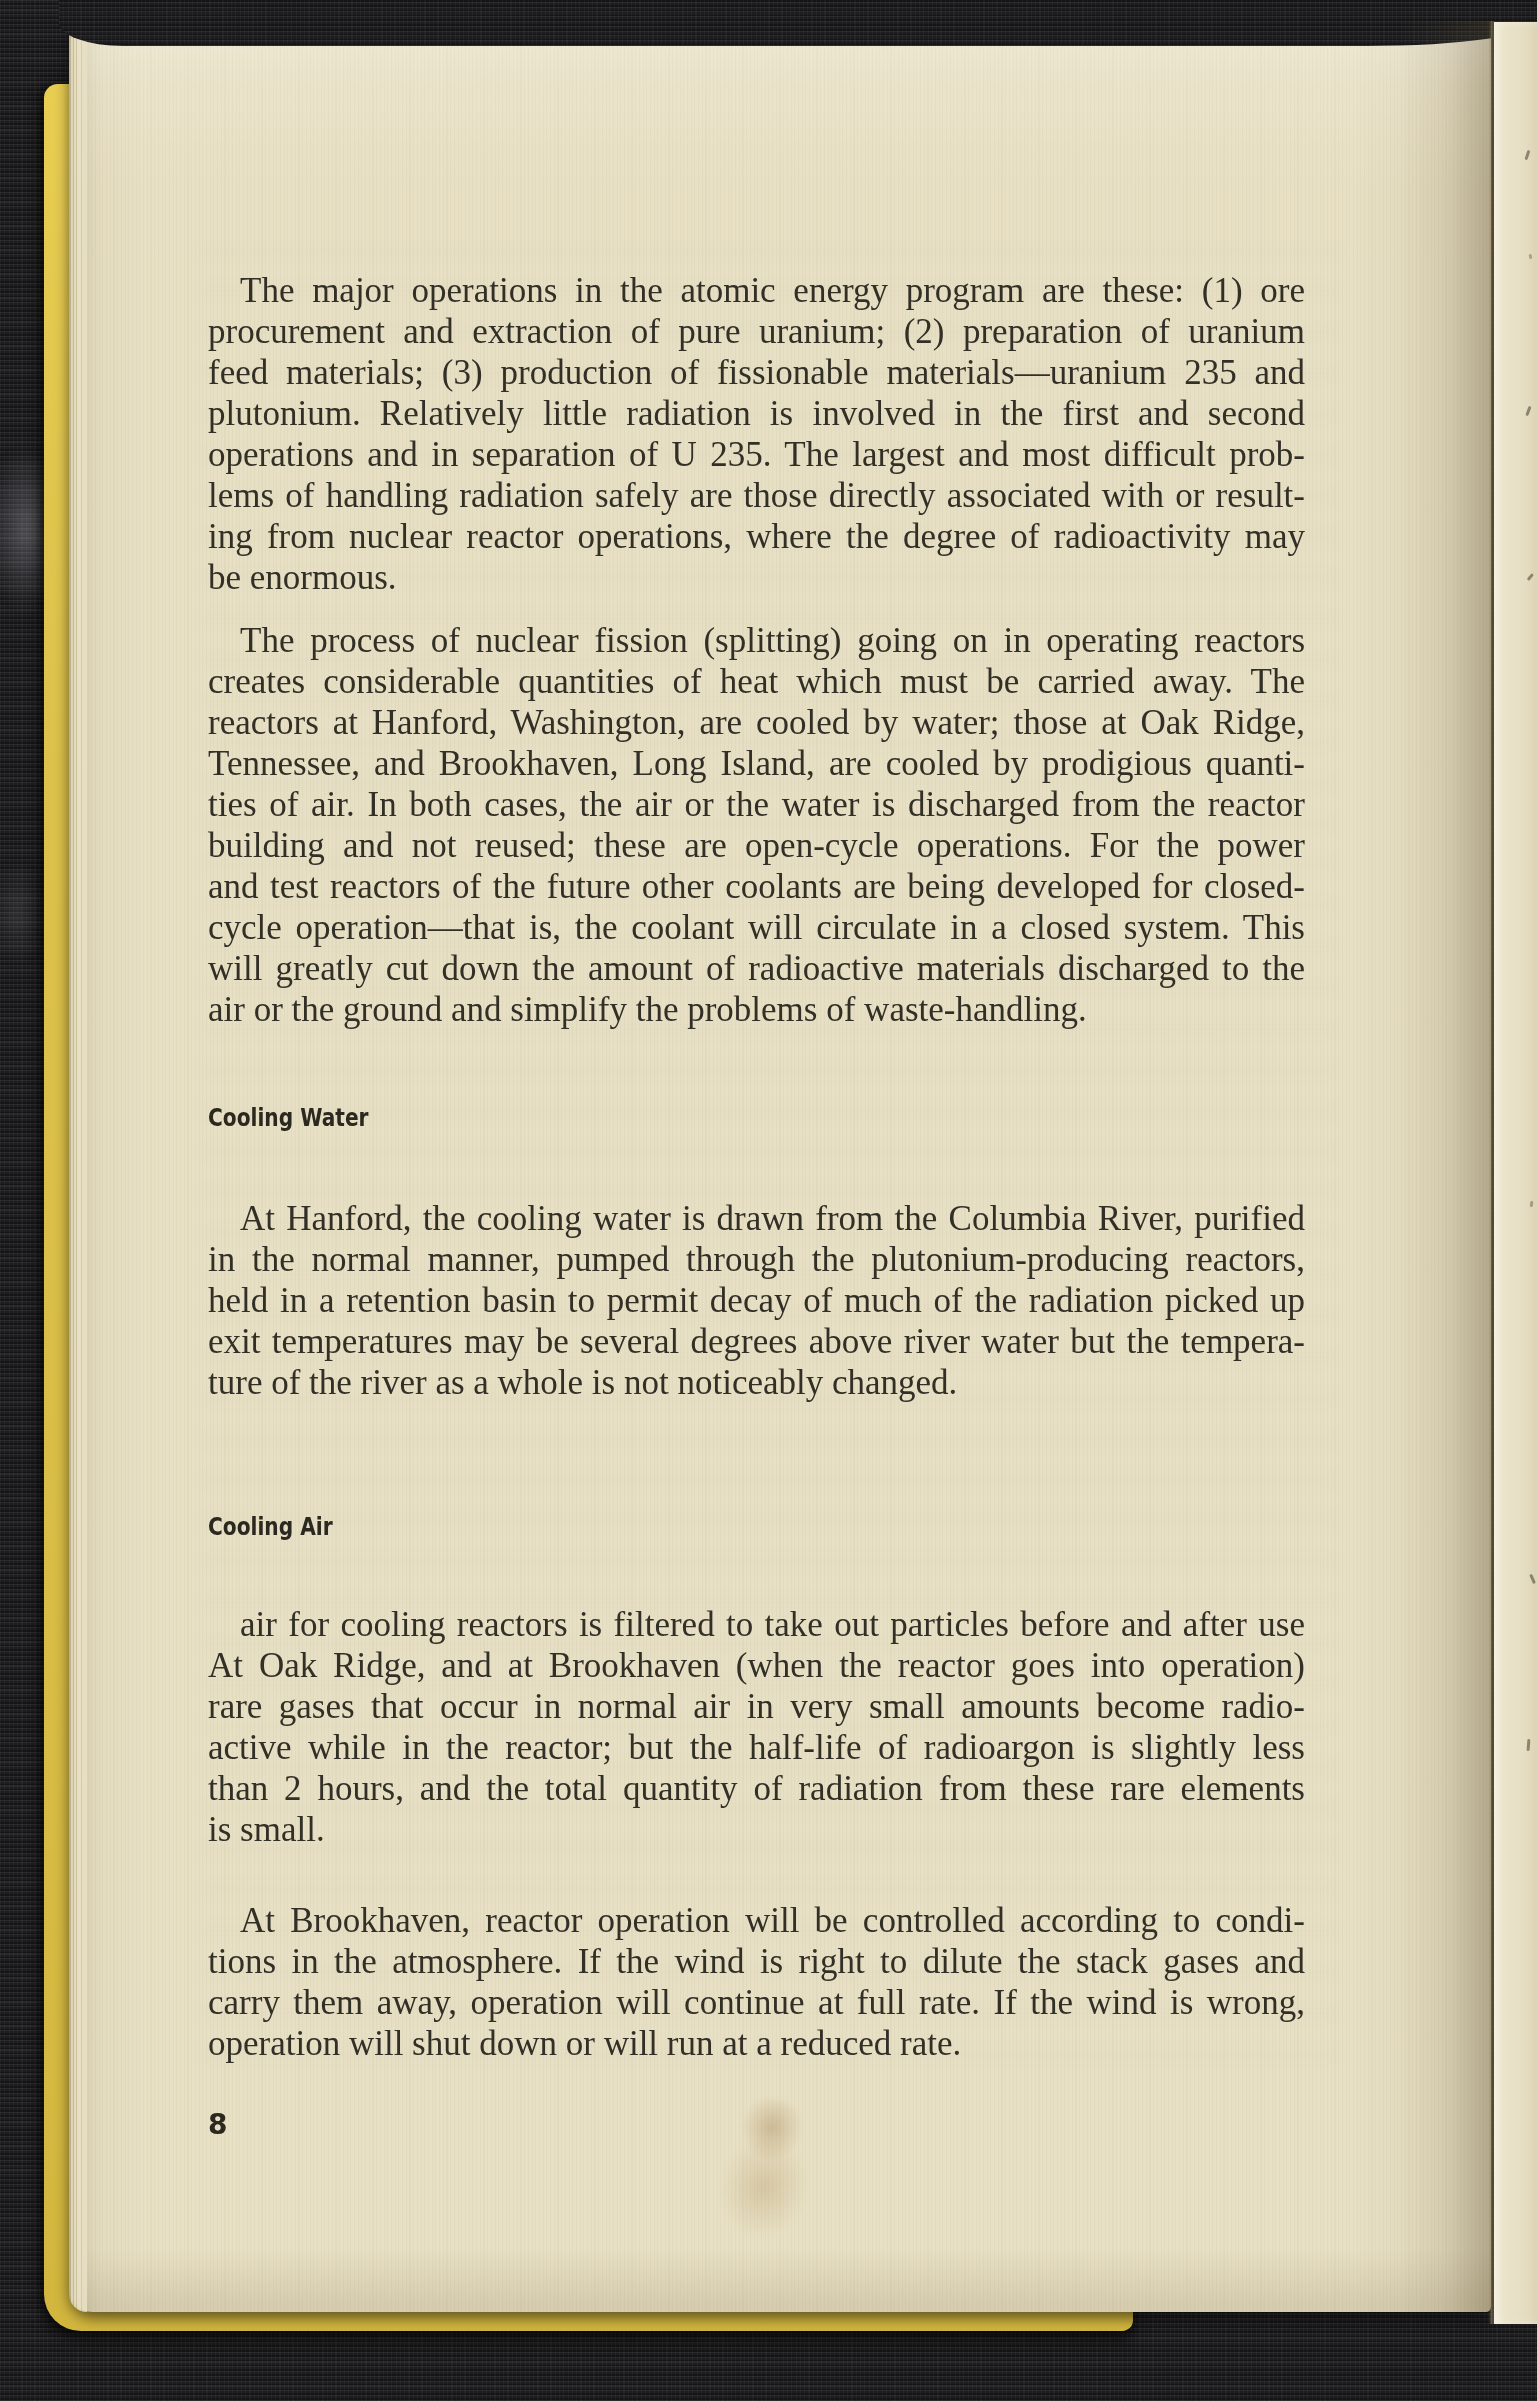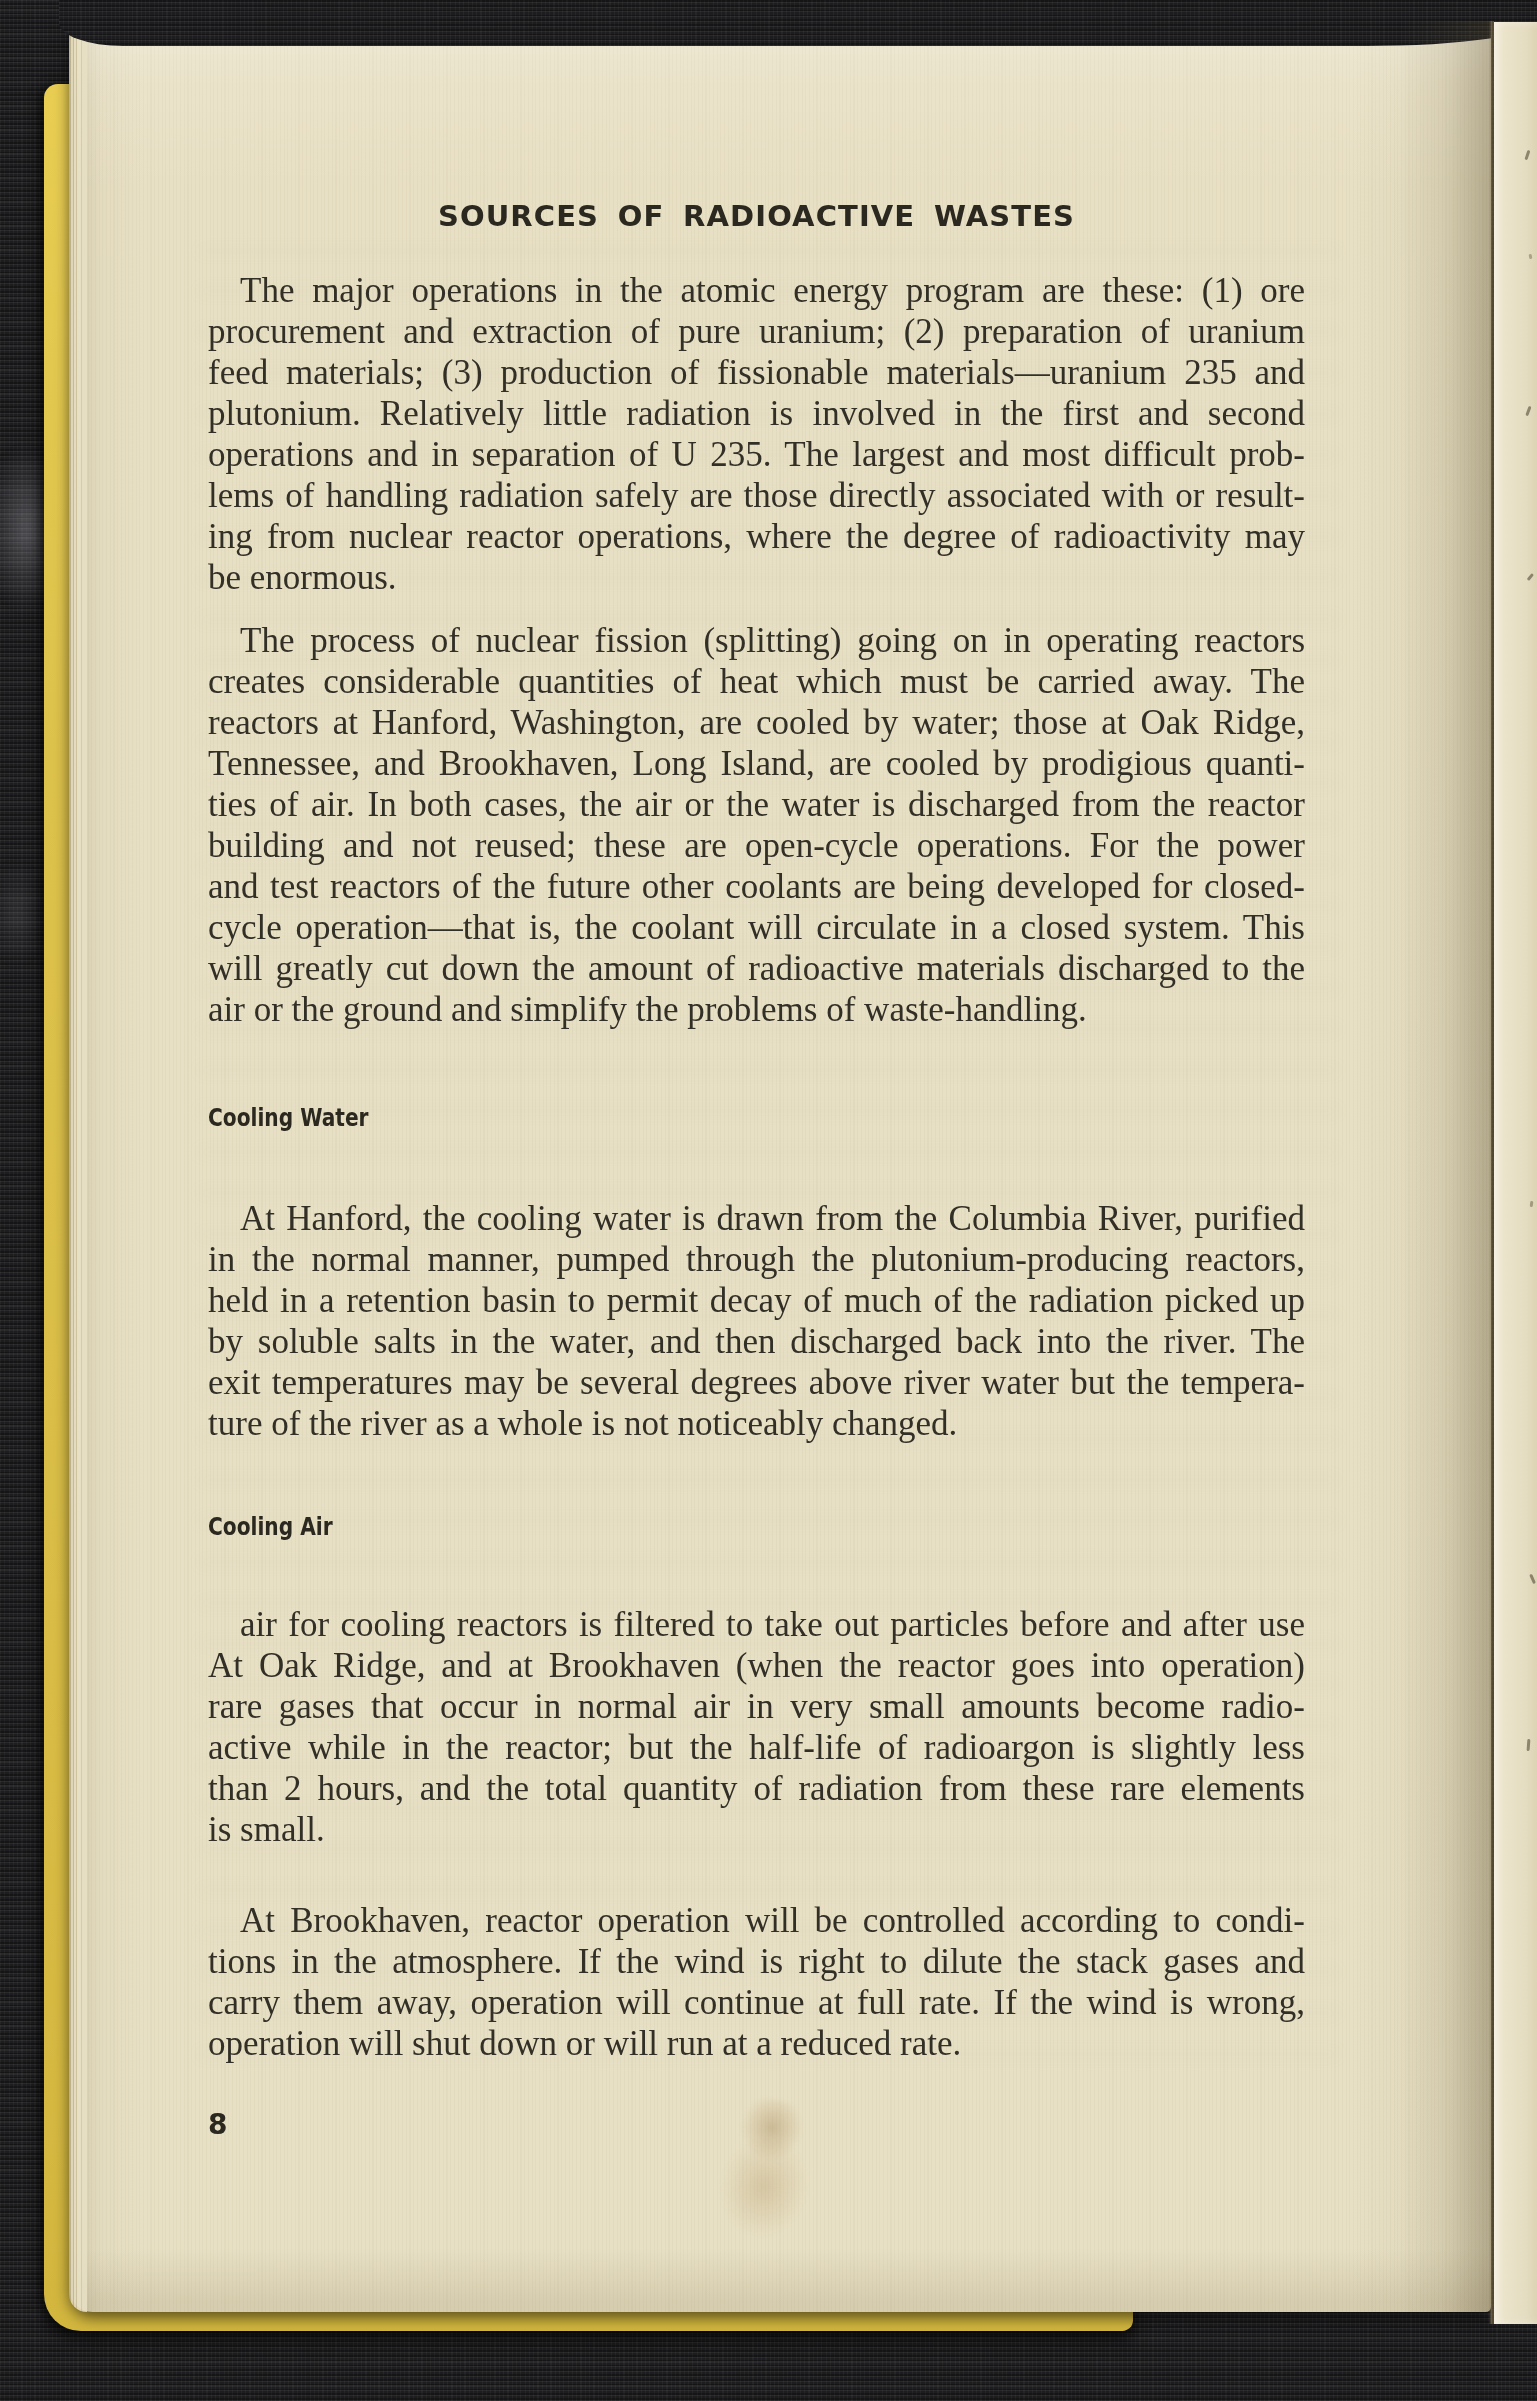--- a/index.html
+++ b/index.html
@@ -106,21 +106,20 @@
   <div class="fabric-sheen"></div>
   <div class="fabric-sheen-2"></div>
 
   <div class="yellow-sheet"></div>
 
   <div class="book-page">
     <div class="page-stack-edges"></div>
     <div class="page-top-edge"></div>
     <div class="ghost-showthrough"></div>
 
-    <div class="page-title">SOURCES OF RADIOACTIVE WASTES</div>
 
     <div class="text-col">
         <div class="para b0">
           <div class="line">The major operations in the atomic energy program are these: (1) ore</div>
           <div class="line">procurement and extraction of pure uranium; (2) preparation of uranium</div>
           <div class="line">feed materials; (3) production of fissionable materials—uranium 235 and</div>
           <div class="line">plutonium.  Relatively little radiation is involved in the first and second</div>
           <div class="line">operations and in separation of U 235.  The largest and most difficult prob-</div>
           <div class="line">lems of handling radiation safely are those directly associated with or result-</div>
           <div class="line">ing from nuclear reactor operations, where the degree of radioactivity may</div>
@@ -136,21 +135,20 @@
           <div class="line">and test reactors of the future other coolants are being developed for closed-</div>
           <div class="line">cycle operation—that is, the coolant will circulate in a closed system.  This</div>
           <div class="line">will greatly cut down the amount of radioactive materials discharged to the</div>
           <div class="line">air or the ground and simplify the problems of waste-handling.</div>
         </div>
         <div class="heading b2">Cooling Water</div>
         <div class="para b3">
           <div class="line">At Hanford, the cooling water is drawn from the Columbia River, purified</div>
           <div class="line">in the normal manner, pumped through the plutonium-producing reactors,</div>
           <div class="line">held in a retention basin to permit decay of much of the radiation picked up</div>
-          <div class="line">by soluble salts in the water, and then discharged back into the river.  The</div>
           <div class="line">exit temperatures may be several degrees above river water but the tempera-</div>
           <div class="line">ture of the river as a whole is not noticeably changed.</div>
         </div>
         <div class="heading b4">Cooling Air</div>
         <div class="para b5">
           <div class="line">air for cooling reactors is filtered to take out particles before and after use</div>
           <div class="line">At Oak Ridge, and at Brookhaven (when the reactor goes into operation)</div>
           <div class="line">rare gases that occur in normal air in very small amounts become radio-</div>
           <div class="line">active while in the reactor; but the half-life of radioargon is slightly less</div>
           <div class="line">than 2 hours, and the total quantity of radiation from these rare elements</div>

